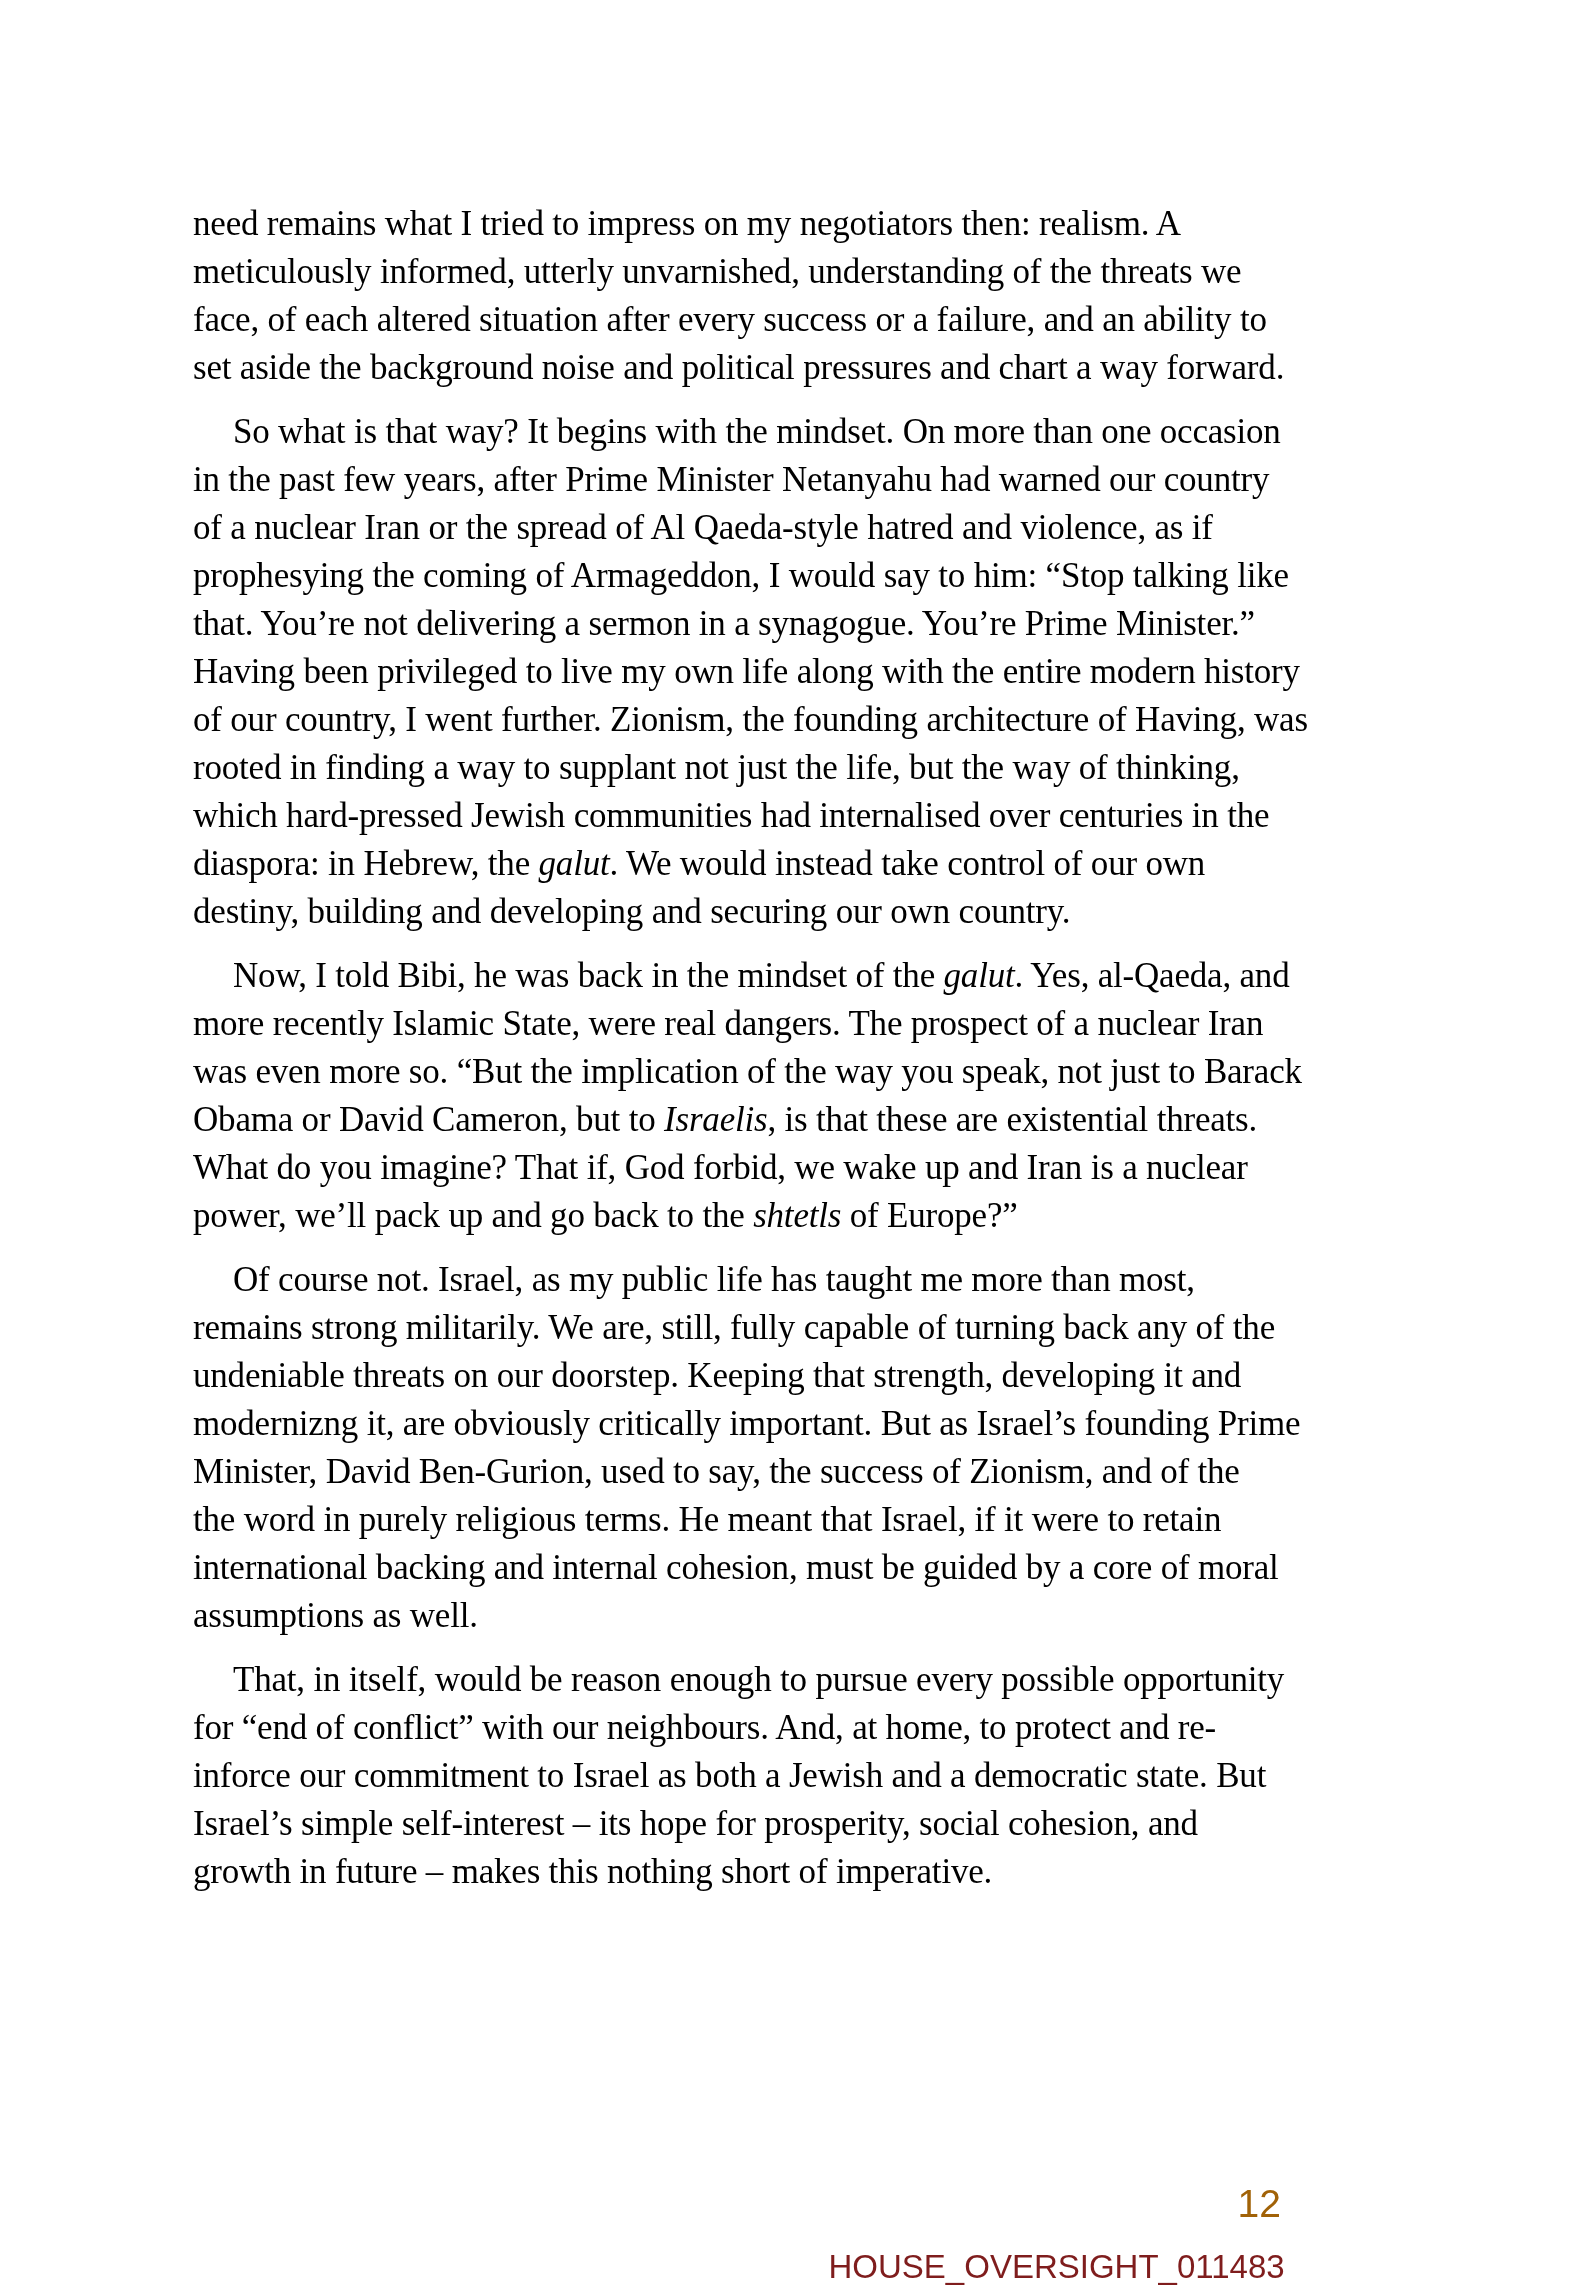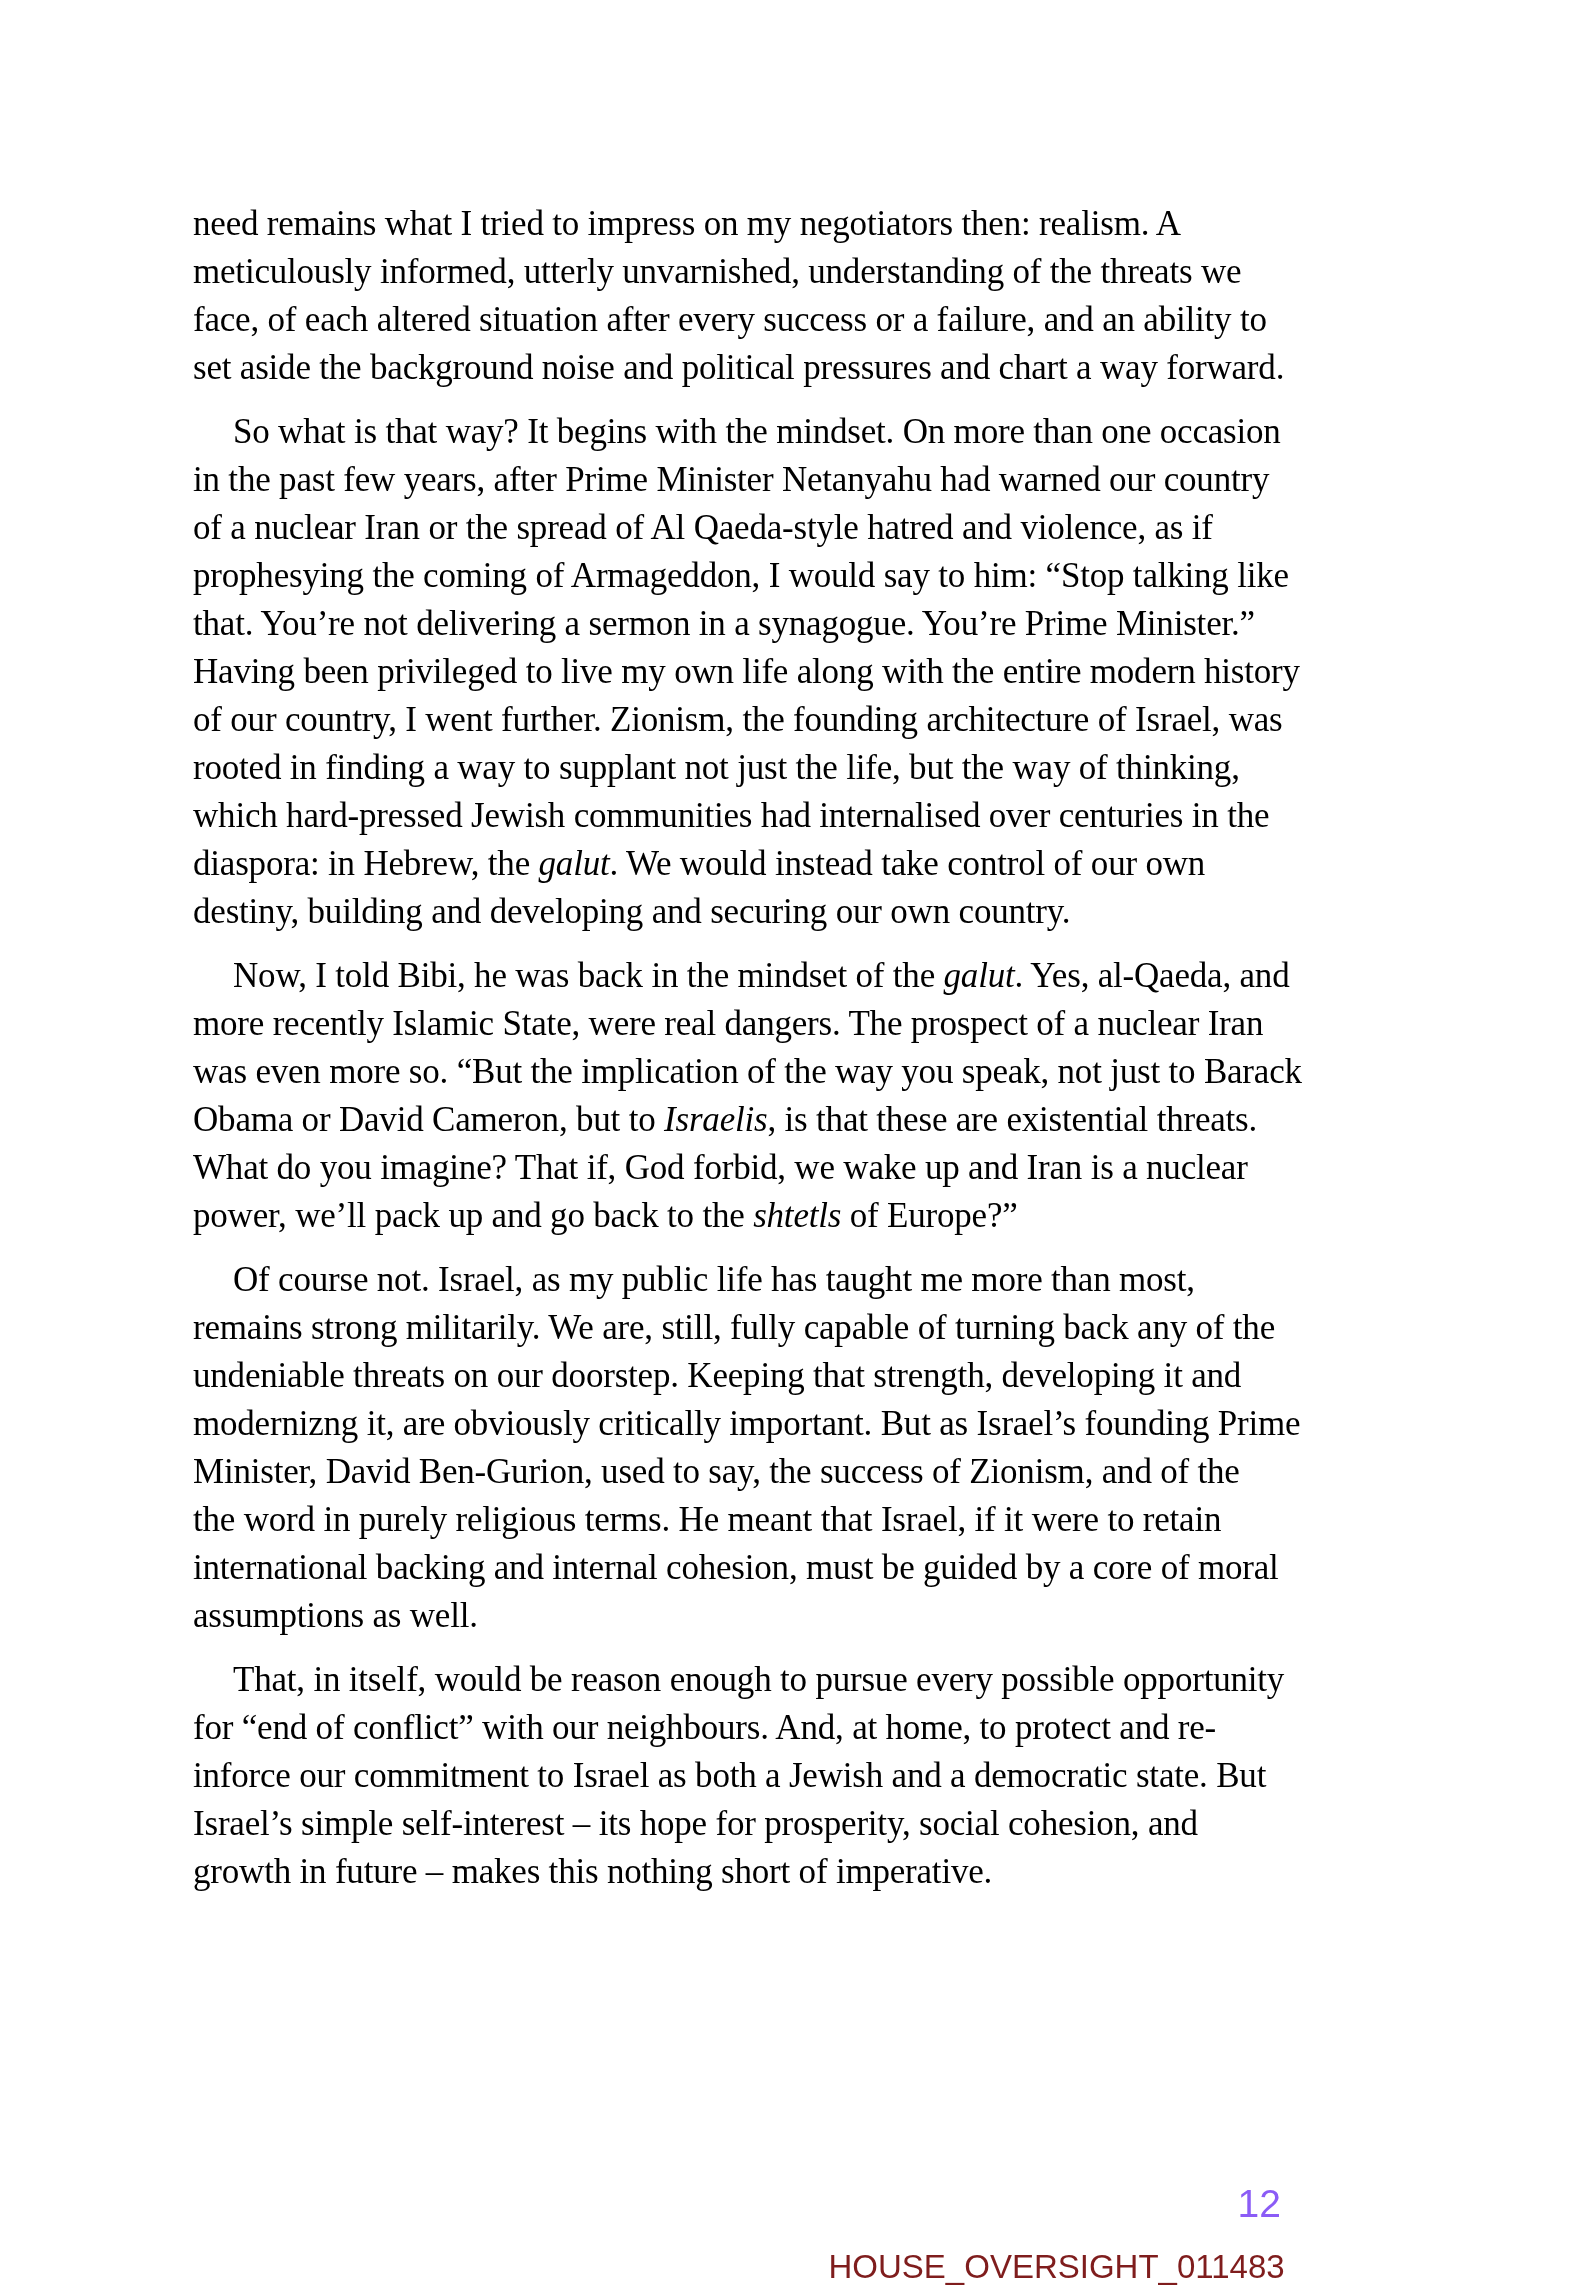--- a/index.html
+++ b/index.html
@@ -39,21 +39,21 @@
     font-family: Liberation Serif, serif;
   }
   .line i { font-style: italic; }
   .page-number {
     position: absolute;
     top: 2184px;
     right: 28px;
     font-family: "Liberation Sans", "DejaVu Sans", sans-serif;
     font-size: 39px;
     line-height: 39px;
-    color: #8b5cf6;
+    color: #a16207;
   }
   .stamp {
     position: absolute;
     top: 2249px;
     right: 24.4px;
     font-family: "Liberation Sans", "DejaVu Sans", sans-serif;
     font-size: 33px;
     line-height: 36px;
     color: #7f1d1d;
   }
@@ -69,21 +69,21 @@
         <span class="line"><span>face, of each altered situation after every success or a failure, and an ability to</span></span>
         <span class="line"><span>set aside the background noise and political pressures and chart a way forward.</span></span>
       </p>
       <p class="indent">
         <span class="line"><span>So what is that way? It begins with the mindset. On more than one occasion</span></span>
         <span class="line"><span>in the past few years, after Prime Minister Netanyahu had warned our country</span></span>
         <span class="line"><span>of a nuclear Iran or the spread of Al Qaeda-style hatred and violence, as if</span></span>
         <span class="line"><span>prophesying the coming of Armageddon, I would say to him: “Stop talking like</span></span>
         <span class="line"><span>that. You’re not delivering a sermon in a synagogue. You’re Prime Minister.”</span></span>
         <span class="line"><span>Having been privileged to live my own life along with the entire modern history</span></span>
-        <span class="line"><span>of our country, I went further. Zionism, the founding architecture of Israel, was</span></span>
+        <span class="line"><span>of our country, I went further. Zionism, the founding architecture of Having, was</span></span>
         <span class="line"><span>rooted in finding a way to supplant not just the life, but the way of thinking,</span></span>
         <span class="line"><span>which hard-pressed Jewish communities had internalised over centuries in the</span></span>
         <span class="line"><span>diaspora: in Hebrew, the </span><i>galut</i><span>. We would instead take control of our own</span></span>
         <span class="line"><span>destiny, building and developing and securing our own country.</span></span>
       </p>
       <p class="indent">
         <span class="line"><span>Now, I told Bibi, he was back in the mindset of the </span><i>galut</i><span>. Yes, al-Qaeda, and</span></span>
         <span class="line"><span>more recently Islamic State, were real dangers. The prospect of a nuclear Iran</span></span>
         <span class="line"><span>was even more so. “But the implication of the way you speak, not just to Barack</span></span>
         <span class="line"><span>Obama or David Cameron, but to </span><i>Israelis</i><span>, is that these are existential threats.</span></span>

